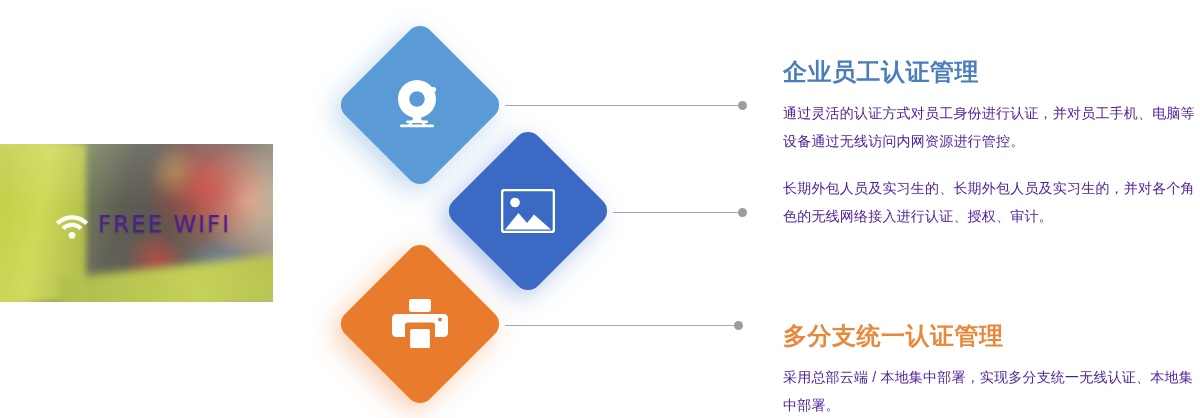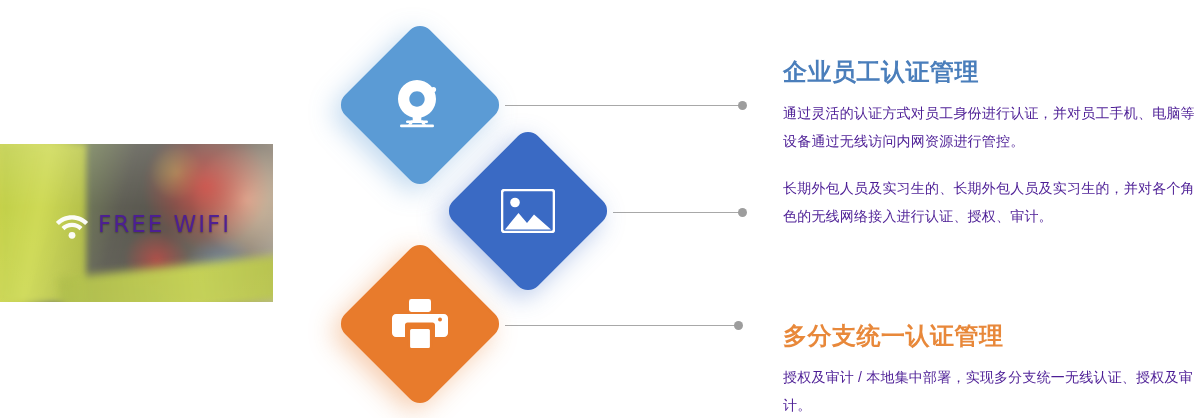--- a/index.html
+++ b/index.html
@@ -257,16 +257,16 @@
     <h3>企业员工认证管理</h3>
     <p>通过灵活的认证方式对员工身份进行认证，并对员工手机、电脑等设备通过无线访问内网资源进行管控。</p>
   </div>
 
   <div class="block" id="block-2">
     <p>长期外包人员及实习生的、长期外包人员及实习生的，并对各个角色的无线网络接入进行认证、授权、审计。</p>
   </div>
 
   <div class="block" id="block-3">
     <h3>多分支统一认证管理</h3>
-    <p>授权及审计 / 本地集中部署，实现多分支统一无线认证、授权及审计。</p>
+    <p>采用总部云端 / 本地集中部署，实现多分支统一无线认证、本地集中部署。</p>
   </div>
 
 </div>
 
 </body></html>

